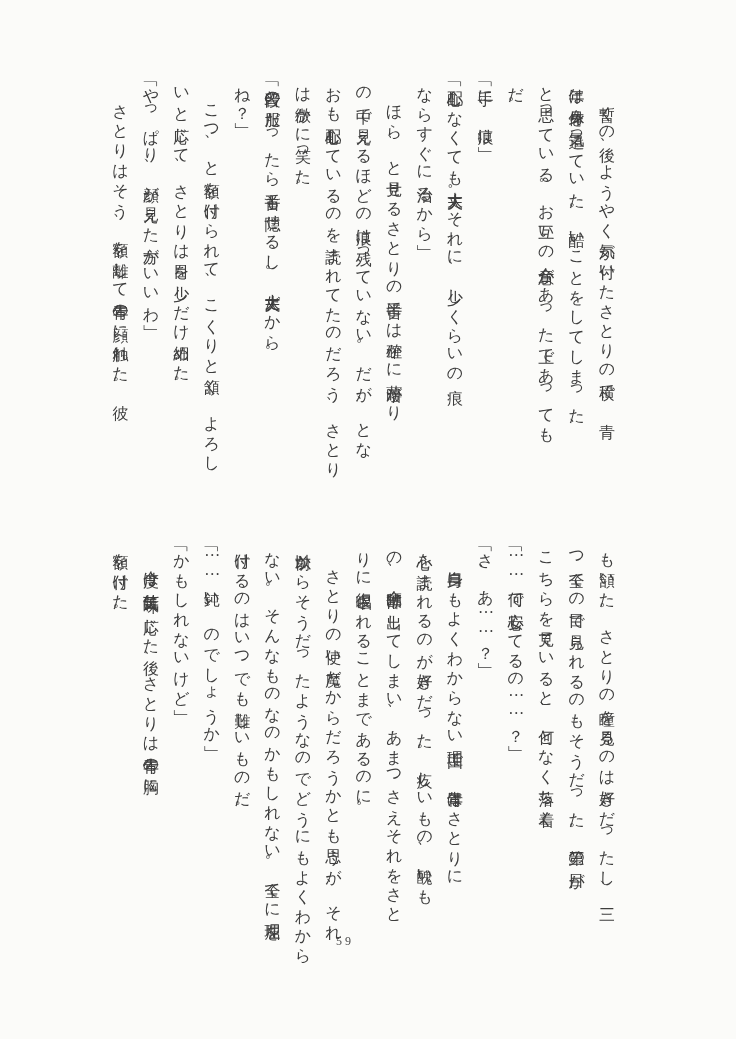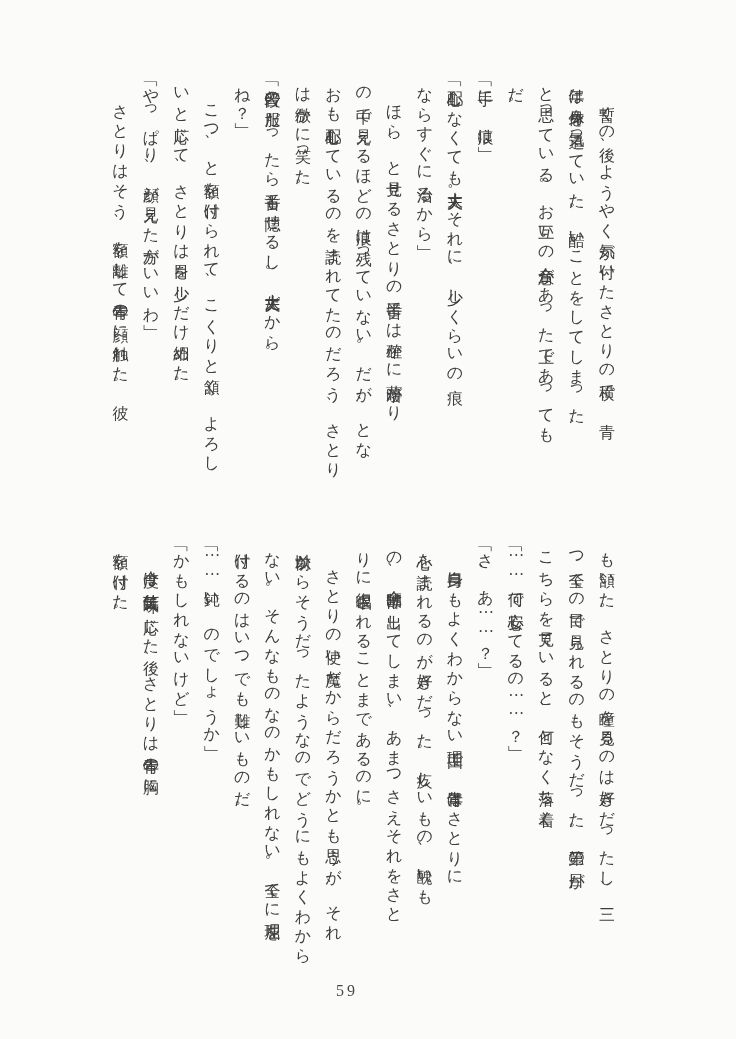--- a/index.html
+++ b/index.html
@@ -32,23 +32,23 @@
     right: 114px;
     height: 440px;
   }
   .block-bottom {
     top: 541px;
     right: 114px;
     height: 440px;
   }
   .page-number {
     position: absolute;
-    top: 982px;
+    top: 934px;
     left: 336px;
-    font-size: 16px;
+    font-size: 12px;
     letter-spacing: 3px;
     color: #4a4a4a;
   }
 </style>
 </head>
 <body>
 
 <div class="page" style="background: rgb(251, 251, 249); color: rgb(61, 61, 61);">
   <div class="text-block block-top"><div class="line">　暫くの後、ようやく気が付いたさとりの横で、青</div><div class="line">年は身体を気遣っていた。酷いことをしてしまった、</div><div class="line">と思っている。お互いの合意があった上であっても</div><div class="line">だ。</div><div class="line">「手に、痕は」</div><div class="line">「心配しなくても大丈夫。それに、少しくらいの痕</div><div class="line">ならすぐに治るから」</div><div class="line">　ほら、と見せるさとりの手首には確かに薄暗がり</div><div class="line">の中で見えるほどの痕は残っていない。だが、とな</div><div class="line">おも心配しているのを読まれてたのだろう、さとり</div><div class="line">は微かに笑った。</div><div class="line">「普段の服だったら手首も隠せるし。大丈夫だから。</div><div class="line">ね？」</div><div class="line">　こつ、と額を付けられて、こくりと頷く。よろし</div><div class="line">いと応じて、さとりは目を少しだけ細めた。</div><div class="line">「やっぱり、顔が見えた方がいいわ」</div><div class="line">　さとりはそう、額を離して青年の顔に触れた。彼</div></div>
   <div class="text-block block-bottom"><div class="line">も頷いた。さとりの瞳を見るのは好きだったし、三</div><div class="line">つ全ての目で見られるのもそうだった。第三の目が</div><div class="line">こちらを見ていると、何となく落ち着く。</div><div class="line">「……何で安心してるの……？」</div><div class="line">「さ、あ……？」</div><div class="line">　自身にもよくわからない理由で、青年はさとりに</div><div class="line">心を読まれるのが好きだった。疚しいもの、醜いも</div><div class="line">の、全部晒け出してしまい、あまつさえそれをさと</div><div class="line">りに復唱されることまであるのに。</div><div class="line">　さとりの使い魔だからだろうかとも思うが、それ</div><div class="line">以前からそうだったようなのでどうにもよくわから</div><div class="line">ない。そんなものなのかもしれない。全てに理屈を</div><div class="line">付けるのはいつでも難しいものだ。</div><div class="line">「……鈍い、のでしょうか」</div><div class="line">「かもしれないけど」</div><div class="line">　今度は苦笑気味に応じた後、さとりは青年の胸に</div><div class="line">額を付けた。</div></div>

